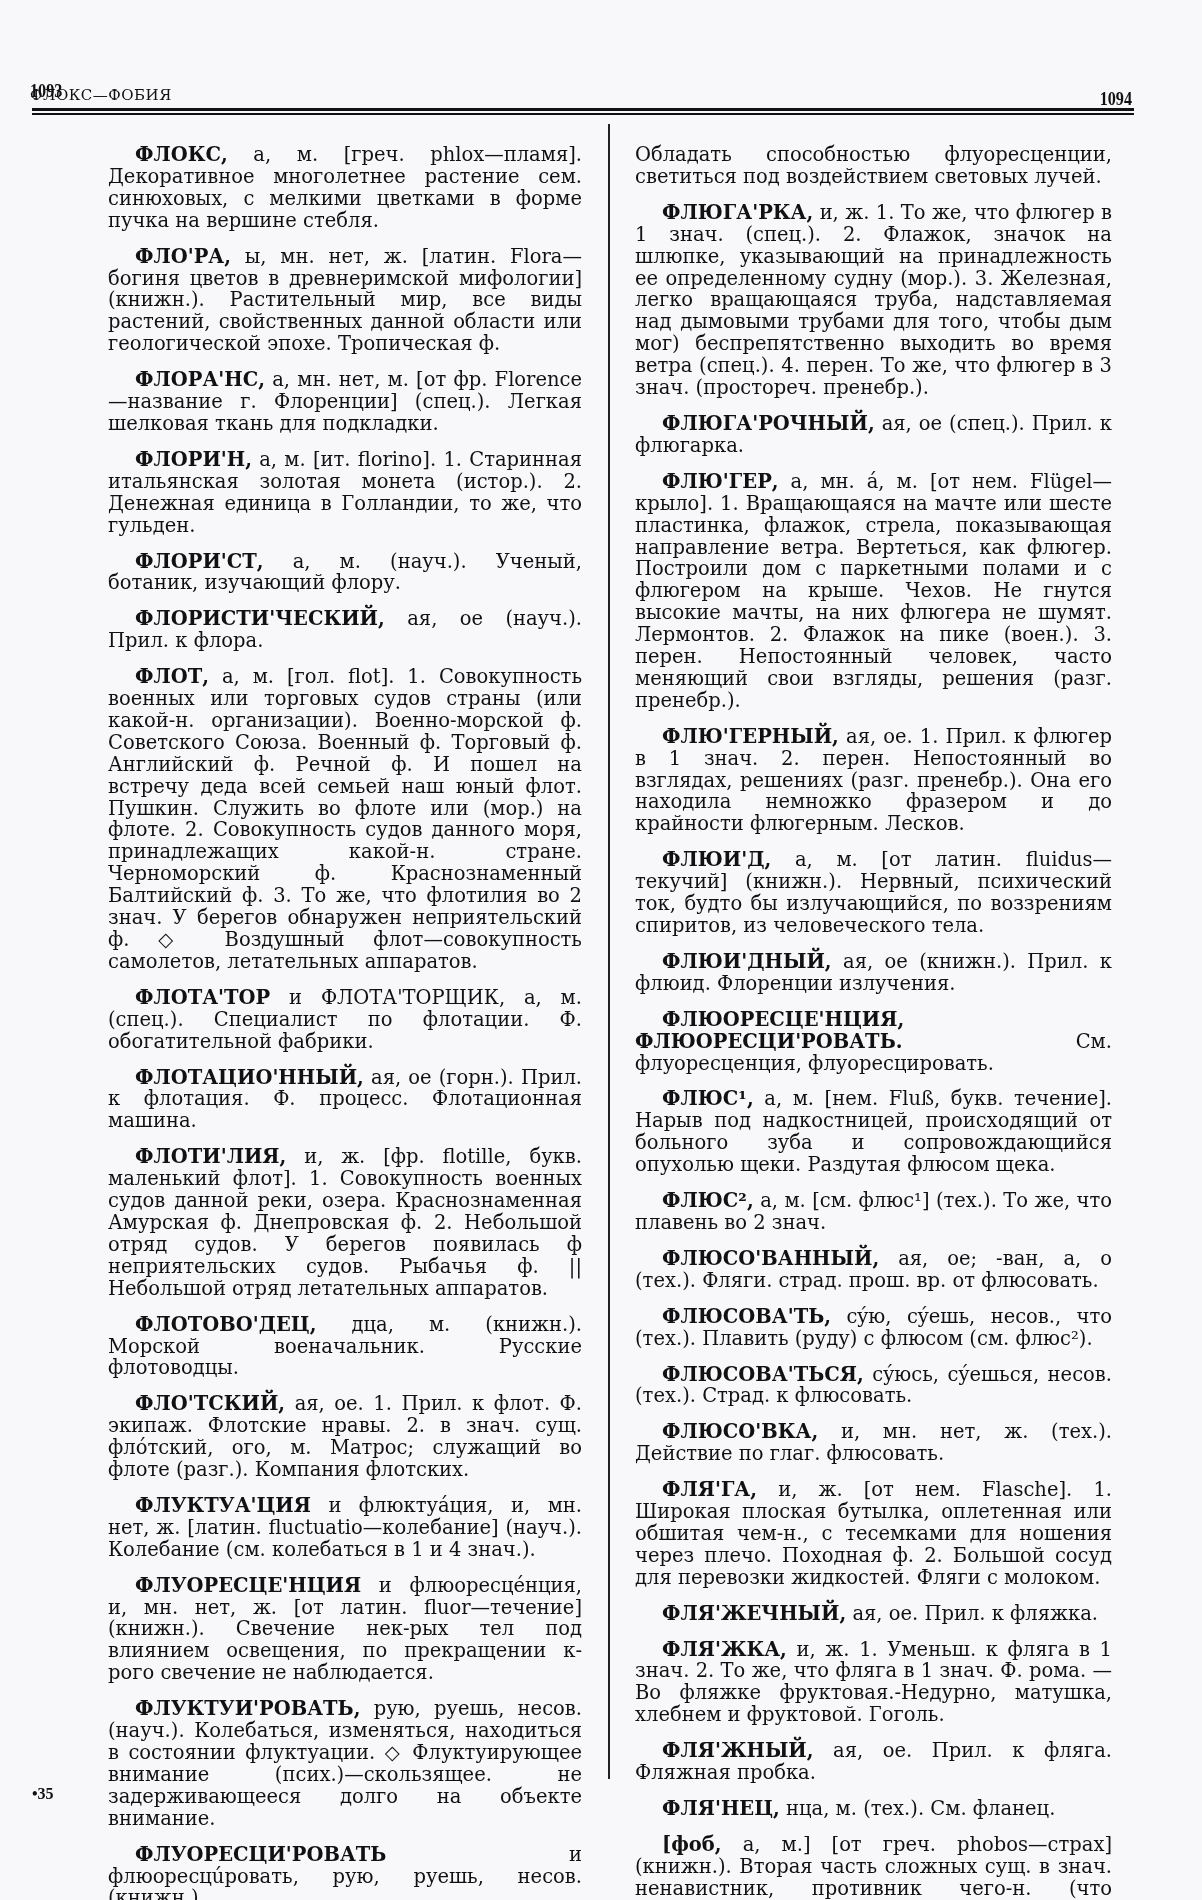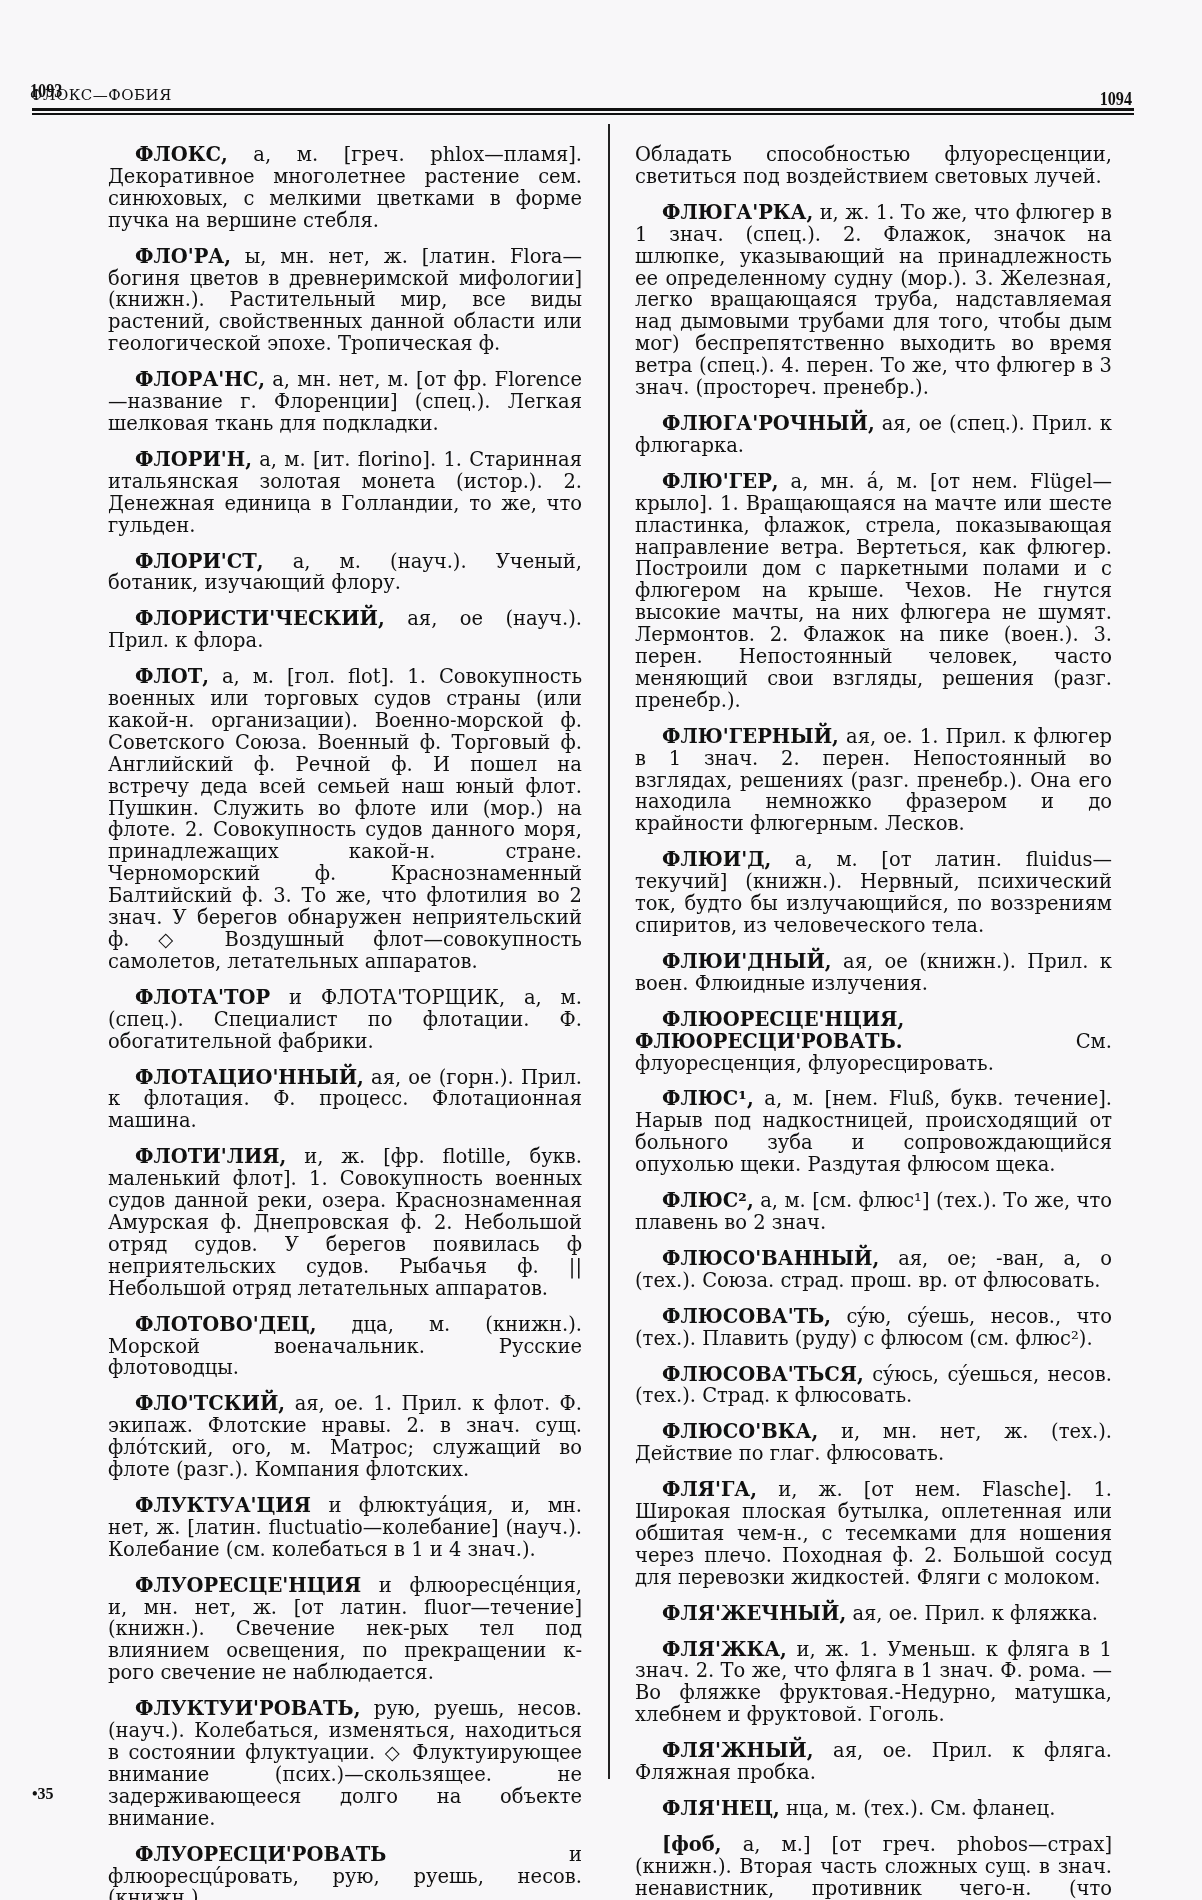--- a/index.html
+++ b/index.html
@@ -70,25 +70,25 @@
     <p class="entry"><span class="hw">ФЛУКТУИ'РОВАТЬ,</span><span> рую, руешь, несов. (науч.). Колебаться, изменяться, находиться в состоянии флуктуации. ◇ Флуктуирующее внимание (псих.)—скользящее. не задерживающееся долго на объекте внимание.</span></p>
     <p class="entry"><span class="hw">ФЛУОРЕСЦИ'РОВАТЬ</span><span> и флюоресцúровать, рую, руешь, несов. (книжн.).</span></p>
   </div>
 <div class="column col-right" id="col-right">
     <p class="entry cont"><span>Обладать способностью флуоресценции, светиться под воздействием световых лучей.</span></p>
     <p class="entry"><span class="hw">ФЛЮГА'РКА,</span><span> и, ж. 1. То же, что флюгер в 1 знач. (спец.). 2. Флажок, значок на шлюпке, указывающий на принадлежность ее определенному судну (мор.). 3. Железная, легко вращающаяся труба, надставляемая над дымовыми трубами для того, чтобы дым мог) беспрепятственно выходить во время ветра (спец.). 4. перен. То же, что флюгер в 3 знач. (простореч. пренебр.).</span></p>
     <p class="entry"><span class="hw">ФЛЮГА'РОЧНЫЙ,</span><span> ая, ое (спец.). Прил. к флюгарка.</span></p>
     <p class="entry"><span class="hw">ФЛЮ'ГЕР,</span><span> а, мн. á, м. [от нем. Flügel—крыло]. 1. Вращающаяся на мачте или шесте пластинка, флажок, стрела, показывающая направление ветра. Вертеться, как флюгер. Построили дом с паркетными полами и с флюгером на крыше. Чехов. Не гнутся высокие мачты, на них флюгера не шумят. Лермонтов. 2. Флажок на пике (воен.). 3. перен. Непостоянный человек, часто меняющий свои взгляды, решения (разг. пренебр.).</span></p>
     <p class="entry"><span class="hw">ФЛЮ'ГЕРНЫЙ,</span><span> ая, ое. 1. Прил. к флюгер в 1 знач. 2. перен. Непостоянный во взглядах, решениях (разг. пренебр.). Она его находила немножко фразером и до крайности флюгерным. Лесков.</span></p>
     <p class="entry"><span class="hw">ФЛЮИ'Д,</span><span> а, м. [от латин. fluidus—текучий] (книжн.). Нервный, психический ток, будто бы излучающийся, по воззрениям спиритов, из человеческого тела.</span></p>
-    <p class="entry"><span class="hw">ФЛЮИ'ДНЫЙ,</span><span> ая, ое (книжн.). Прил. к воен. Флюидные излучения.</span></p>
+    <p class="entry"><span class="hw">ФЛЮИ'ДНЫЙ,</span><span> ая, ое (книжн.). Прил. к флюид. Флоренции излучения.</span></p>
     <p class="entry"><span class="hw">ФЛЮОРЕСЦЕ'НЦИЯ, ФЛЮОРЕСЦИ'РОВАТЬ.</span><span> См. флуоресценция, флуоресцировать.</span></p>
     <p class="entry"><span class="hw">ФЛЮС¹,</span><span> а, м. [нем. Fluß, букв. течение]. Нарыв под надкостницей, происходящий от больного зуба и сопровождающийся опухолью щеки. Раздутая флюсом щека.</span></p>
     <p class="entry"><span class="hw">ФЛЮС²,</span><span> а, м. [см. флюс¹] (тех.). То же, что плавень во 2 знач.</span></p>
-    <p class="entry"><span class="hw">ФЛЮСО'ВАННЫЙ,</span><span> ая, ое; -ван, а, о (тех.). Союза. страд. прош. вр. от флюсовать.</span></p>
+    <p class="entry"><span class="hw">ФЛЮСО'ВАННЫЙ,</span><span> ая, ое; -ван, а, о (тех.). Фляги. страд. прош. вр. от флюсовать.</span></p>
     <p class="entry"><span class="hw">ФЛЮСОВА'ТЬ,</span><span> сýю, сýешь, несов., что (тех.). Плавить (руду) с флюсом (см. флюс²).</span></p>
     <p class="entry"><span class="hw">ФЛЮСОВА'ТЬСЯ,</span><span> сýюсь, сýешься, несов. (тех.). Страд. к флюсовать.</span></p>
     <p class="entry"><span class="hw">ФЛЮСО'ВКА,</span><span> и, мн. нет, ж. (тех.). Действие по глаг. флюсовать.</span></p>
     <p class="entry"><span class="hw">ФЛЯ'ГА,</span><span> и, ж. [от нем. Flasche]. 1. Широкая плоская бутылка, оплетенная или обшитая чем-н., с тесемками для ношения через плечо. Походная ф. 2. Большой сосуд для перевозки жидкостей. Фляги с молоком.</span></p>
     <p class="entry"><span class="hw">ФЛЯ'ЖЕЧНЫЙ,</span><span> ая, ое. Прил. к фляжка.</span></p>
     <p class="entry"><span class="hw">ФЛЯ'ЖКА,</span><span> и, ж. 1. Уменьш. к фляга в 1 знач. 2. То же, что фляга в 1 знач. Ф. рома. —Во фляжке фруктовая.-Недурно, матушка, хлебнем и фруктовой. Гоголь.</span></p>
     <p class="entry"><span class="hw">ФЛЯ'ЖНЫЙ,</span><span> ая, ое. Прил. к фляга. Фляжная пробка.</span></p>
     <p class="entry"><span class="hw">ФЛЯ'НЕЦ,</span><span> нца, м. (тех.). См. фланец.</span></p>
     <p class="entry"><span class="hw">[фоб,</span><span> а, м.] [от греч. phobos—страх] (книжн.). Вторая часть сложных сущ. в знач. ненавистник, противник чего-н. (что указывается первой частью слова), напр. англофоб, юдофоб, женофоб.</span></p>
     <p class="entry"><span class="hw">ФОБИ'Я,</span><span> и, мн. нет, ж. [греч. phobia—страх] (мед.). Непреодолимый навязчивый страх; психопатическое состояние, характеризующееся таким немотивированным страхом.</span></p>

